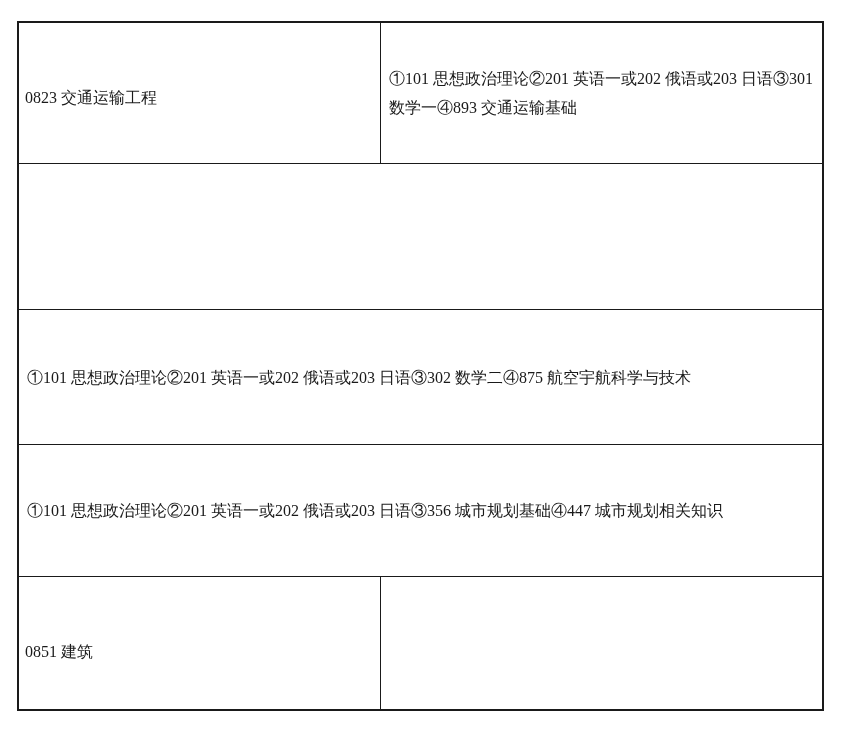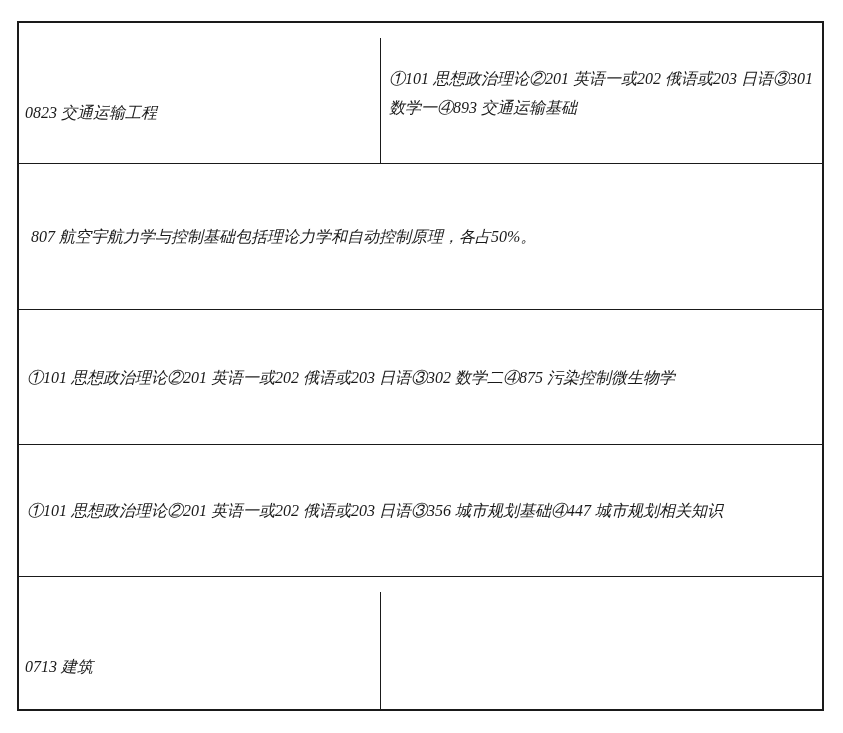--- a/index.html
+++ b/index.html
@@ -43,67 +43,65 @@
     box-sizing: border-box;
     font-size: 16px;
     line-height: 29px;
     white-space: pre-wrap;
     overflow: hidden;
   }
   .cell.left {
     width: 362px;
     border-right: 1px solid #1a1a1a;
     padding: 2px 6px 0 6px;
-    margin-top: 15px;
   }
   .cell.right {
     flex: 1;
     display: flex;
     flex-direction: column;
     justify-content: center;
     padding: 4px 5px 4px 8px;
   }
-  .para { margin: 0; font-style: italic; }
+  .para { margin: 0; }
 </style>
 </head>
 <body>
 
 <div class="page">
   <div class="admissions-table" id="admissions-table">
   <div class="trow">
     <div class="cell left">
       <div class="para">0823 交通运输工程</div>
       
     </div>
     <div class="cell right">
       <div class="para">①101 思想政治理论②201 英语一或202 俄语或203 日语③301 数学一④893 交通运输基础</div>
       
     </div>
   </div>
 
   <div class="trow">
     <div class="cell right">
-      <div class="para"> 807 航空宇航力学与控制基础包括理论力学和自动控制原理，各占50%。</div>
     </div>
   </div>
 
   <div class="trow">
     <div class="cell right">
-      <div class="para">①101 思想政治理论②201 英语一或202 俄语或203 日语③302 数学二④875 污染控制微生物学</div>
+      <div class="para">①101 思想政治理论②201 英语一或202 俄语或203 日语③302 数学二④875 航空宇航科学与技术</div>
       
     </div>
   </div>
 
   <div class="trow">
     <div class="cell right">
       <div class="para">①101 思想政治理论②201 英语一或202 俄语或203 日语③356 城市规划基础④447 城市规划相关知识</div>
       
     </div>
   </div>
 
   <div class="trow">
     <div class="cell left">
-      <div class="para">0713 建筑</div>
+      <div class="para">0851 建筑</div>
       
     </div>
   </div>
 </div>
 </div>
 
 </body></html>

